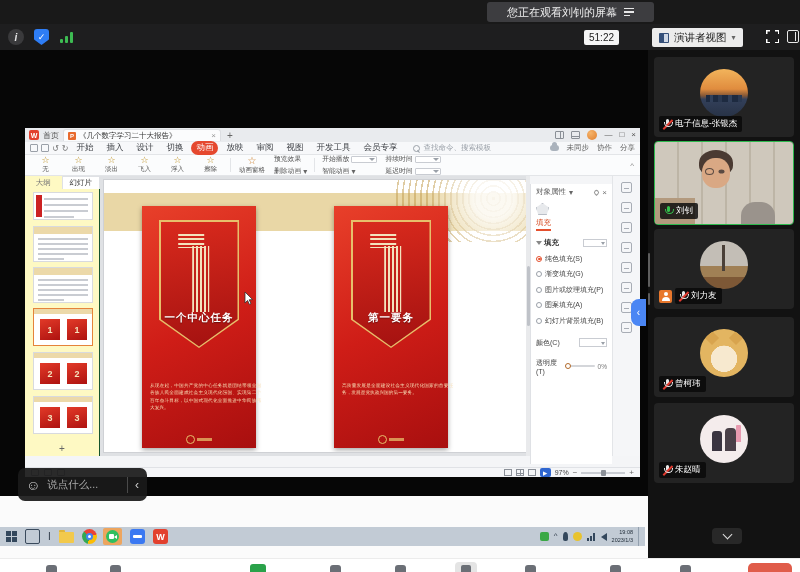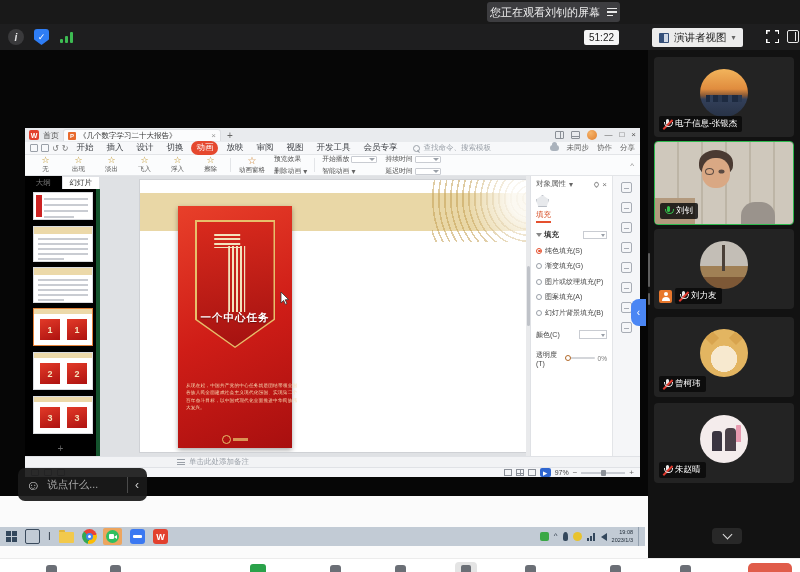--- a/index.html
+++ b/index.html
@@ -2,21 +2,21 @@
 <html><head>
 <meta charset="utf-8">
 <style>
   html,body{margin:0;padding:0;background:#000;}
   *{box-sizing:border-box;font-family:"Liberation Sans","DejaVu Sans",sans-serif;}
   #stage{position:relative;width:800px;height:572px;background:#191919;overflow:hidden;}
   .abs{position:absolute;}
 
   
   #watch-pill{left:487px;top:2px;height:20px;background:#3d3d40;border-radius:3px;
-    display:flex;align-items:center;gap:7px;padding:0 3px;color:#f0f0f0;font-size:11px;z-index:60;}
+    display:flex;align-items:center;gap:7px;padding:0 20px;color:#f0f0f0;font-size:11px;z-index:60;}
   .menu-lines{width:10px;height:8px;display:flex;flex-direction:column;justify-content:space-between;}
   .menu-lines i{display:block;height:1.2px;background:#e8e8e8;}
   .menu-lines i:last-child{width:60%;}
   #meet-toolbar{left:0;top:24px;width:800px;height:26px;background:#1e1e1f;z-index:55;}
   .info-circle{left:8px;top:5px;width:16px;height:16px;border-radius:50%;background:#3a3a3c;
     color:#e8e8e8;font-size:10px;font-weight:bold;display:flex;align-items:center;justify-content:center;font-style:italic;}
   .shield{left:34px;top:5px;width:15px;height:16px;background:#2e7df5;border-radius:3px 3px 6px 6px;
     clip-path:polygon(0 0,100% 0,100% 65%,50% 100%,0 65%);color:#fff;font-size:9px;display:flex;align-items:center;justify-content:center;}
   .sigbars{left:60px;top:8px;width:14px;height:11px;display:flex;align-items:flex-end;gap:2px;}
   .sigbars i{display:block;width:3px;background:#3dbb52;border-radius:1px;}
@@ -87,36 +87,36 @@
   .bigbtn .st{font-size:10px;color:#c9761f;line-height:1;}
   .bigbtn .lb{font-size:6.5px;color:#555;}
   .stack2{display:flex;flex-direction:column;justify-content:center;gap:2px;padding:0 4px;}
   .stack2 .row{display:flex;align-items:center;gap:2px;font-size:6.8px;color:#555;white-space:nowrap;}
   .fbox{width:26px;height:7px;border:1px solid #c9ccd2;background:#fff;border-radius:1px;position:relative;}
   .fbox::after{content:"";position:absolute;right:1px;top:1px;border-left:3px solid transparent;border-right:3px solid transparent;border-top:3px solid #9aa0a8;}
   .collapse-caret{margin-left:auto;align-self:center;color:#888;font-size:8px;padding-right:2px;}
 
   #wps-body{left:0;top:48px;width:615px;height:280px;}
   
-  #thumb-panel{left:0;top:0;width:75px;height:280px;background:#000000;border-right:4px solid #14532d;}
+  #thumb-panel{left:0;top:0;width:75px;height:280px;background:#fef9c3;border-right:1px solid #14532d;}
   .tp-tabs{position:absolute;left:0;top:0;width:75px;height:13px;display:flex;font-size:7.5px;color:#777;}
   .tp-tab{flex:1;display:flex;align-items:center;justify-content:center;}
   .tp-tab.sel{background:#fff;border:1px solid #dfe1e5;border-bottom:none;color:#333;}
   .thumb{position:absolute;left:8px;width:60px;background:#fff;border:1px solid #d8dade;}
   .thumb.sel{border:1.5px solid #e5833a;}
   .tline{position:absolute;left:10px;right:4px;height:1.5px;background:#c9ccd2;}
   .redband{position:absolute;left:2px;top:2px;width:6px;bottom:2px;background:#c22;}
   .creamhead{position:absolute;left:0;top:0;right:0;height:7px;background:#ecd9a9;}
   .minicard{position:absolute;top:10px;width:20px;height:21px;background:linear-gradient(160deg,#e23a28,#ae1210);
     color:#f5e3bd;font-size:9px;display:flex;align-items:center;justify-content:center;font-weight:bold;}
   .tp-plus{position:absolute;left:0;right:0;bottom:2px;text-align:center;font-size:10px;color:#666;}
 
   
   #canvas{left:75px;top:0;width:430px;height:280px;background:#dfe1e4;}
-  #slide{position:absolute;left:3px;top:3px;width:424px;height:274px;background:#fff;border:1px solid #cfd1d5;overflow:hidden;margin-left:36px;}
+  #slide{position:absolute;left:3px;top:3px;width:424px;height:274px;background:#fff;border:1px solid #cfd1d5;overflow:hidden;}
   .slide-band{position:absolute;left:0;top:13px;width:100%;height:38px;background:#e9d7a6;}
   .emblem{position:absolute;right:0;top:0;width:130px;height:62px;
     background:
       radial-gradient(circle at 75% 30%,rgba(255,255,255,.85) 0 18%,rgba(255,255,255,0) 60%),
       repeating-radial-gradient(circle at 75% 30%, rgba(196,160,84,.55) 0 1.5px, rgba(255,255,255,0) 1.5px 6px);}
   .poster{position:absolute;top:26px;width:114px;height:242px;background:linear-gradient(155deg,#e8402a 0%,#cf1d17 50%,#a80f0f 100%);box-shadow:0 2px 5px rgba(0,0,0,.35);}
   .pennant{position:absolute;left:17px;top:14px;width:80px;height:128px;background:#e7bf6b;
     clip-path:polygon(0 0,100% 0,100% 78%,50% 100%,0 78%);padding:1.5px;}
   .pennant-in{width:100%;height:100%;background:linear-gradient(170deg,#d92a1d,#a31110);
     clip-path:polygon(0 0,100% 0,100% 78%,50% 100%,0 78%);position:relative;}
@@ -129,21 +129,21 @@
   .poster-body{position:absolute;left:8px;top:176px;width:125%;transform:scale(.78);transform-origin:0 0;
     font-size:6px;line-height:1.55;color:#f7ddb5;text-align:justify;}
   .poster-logo{position:absolute;left:50%;bottom:5px;transform:translateX(-50%);width:26px;height:7px;display:flex;align-items:center;gap:2px;}
   .poster-logo::before{content:"";width:7px;height:7px;border-radius:50%;border:1px solid #e7bf6b;}
   .poster-logo::after{content:"";flex:1;height:3px;background:rgba(231,191,107,.75);}
   .canvas-scroll{position:absolute;right:0;top:0;width:4px;height:280px;background:#e9eaec;}
   .canvas-scroll i{position:absolute;left:.5px;top:90px;width:3px;height:60px;background:#bfc2c8;border-radius:2px;}
   .cursor{position:absolute;left:140px;top:112px;width:9px;height:13px;z-index:5;}
 
   
-  #props{left:505px;top:0;width:82px;height:280px;background:#fff;border-left:1px solid #dfe1e5;padding:3px 5px;}
+  #props{left:505px;top:8px;width:82px;height:280px;background:#fff;border-left:1px solid #dfe1e5;padding:3px 5px;}
   .props-head{display:flex;align-items:center;gap:3px;font-size:7.5px;color:#555;}
   .pin{width:5px;height:5px;border:1px solid #999;border-radius:50% 50% 50% 0;transform:rotate(-45deg);margin-left:auto;}
   .props-x{font-size:8px;color:#777;}
   .shape-ico{width:13px;height:12px;background:#e7e9ec;border:1px solid #b9bec6;clip-path:polygon(50% 0,100% 38%,82% 100%,18% 100%,0 38%);margin-top:6px;}
   .fill-tab{display:inline-block;font-size:7.5px;color:#d64a20;border-bottom:2px solid #e5502e;padding-bottom:1px;margin-top:3px;}
   .sec-row{display:flex;align-items:center;margin-top:7px;}
   .sec-label{font-size:7.5px;color:#333;font-weight:bold;}
   .sec-tri{width:0;height:0;border-left:3px solid transparent;border-right:3px solid transparent;border-top:4px solid #888;margin-right:2px;}
   .sec-dd{margin-left:auto;width:24px;height:8px;border:1px solid #c9ccd2;position:relative;}
   .sec-dd::after{content:"";position:absolute;right:1px;top:2px;border-left:2.5px solid transparent;border-right:2.5px solid transparent;border-top:3px solid #9aa0a8;}
@@ -487,20 +487,33 @@
                       <span class="gt"></span>
                       <span class="gb"></span>
                     </div>
                 <div class="poster-title">一个中心任务</div>
               </div>
                 </div>
               <div class="poster-body">从现在起，中国共产党的中心任务就是团结带领全国各族人民全面建成社会主义现代化强国、实现第二个百年奋斗目标，以中国式现代化全面推进中华民族伟大复兴。</div>
               <div class="poster-logo"></div>
             </div>
 
+            <div class="poster" style="left:230px;">
+              <div class="pennant">
+                  <div class="pennant-in">
+                <div class="g1">
+                      <span class="gt"></span>
+                      <span class="gb"></span>
+                    </div>
+                <div class="poster-title">第一要务</div>
+              </div>
+                </div>
+              <div class="poster-body">高质量发展是全面建设社会主义现代化国家的首要任务，发展是党执政兴国的第一要务。</div>
+              <div class="poster-logo"></div>
+            </div>
 
             <svg class="cursor" viewBox="0 0 9 13">
               <polygon points="1,0 1,11 3.6,8.4 5.4,12.4 7,11.6 5.2,7.8 8.6,7.6" fill="#fff" stroke="#333" stroke-width="0.8"></polygon>
             </svg>
           </div>
           <div class="canvas-scroll">
               <i></i>
             </div>
         </div>
 
@@ -556,28 +569,20 @@
           <span class="strip-ico"></span>
           <span class="strip-ico"></span>
           <span class="strip-ico"></span>
           <span class="strip-ico"></span>
           <span class="strip-ico"></span>
           <span class="strip-ico"></span>
           <span class="strip-ico"></span>
         </div>
       </div>
 
-      <div class="abs" id="notes">
-        <span class="notes-ico">
-            <i></i>
-            <i></i>
-            <i></i>
-          </span>
-        <span>单击此处添加备注</span>
-      </div>
 
       <div class="abs" id="status">
         <span class="sgray"></span>
         <span class="sgray"></span>
         <span class="sgray"></span>
         <span class="status-right">
           <span class="view-sq"></span>
           <span class="view-sq grid"></span>
           <span class="view-sq"></span>
           <span class="playbtn">▶</span>

